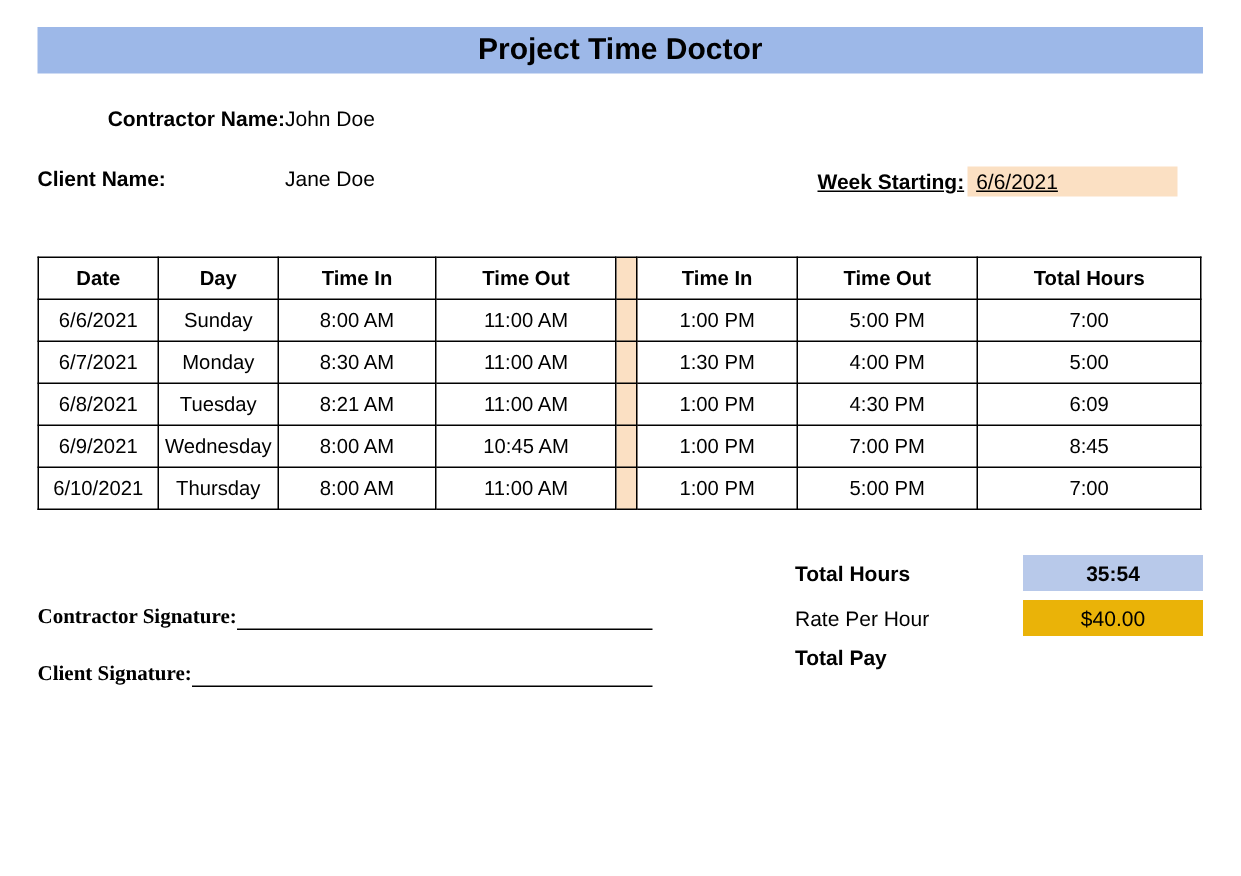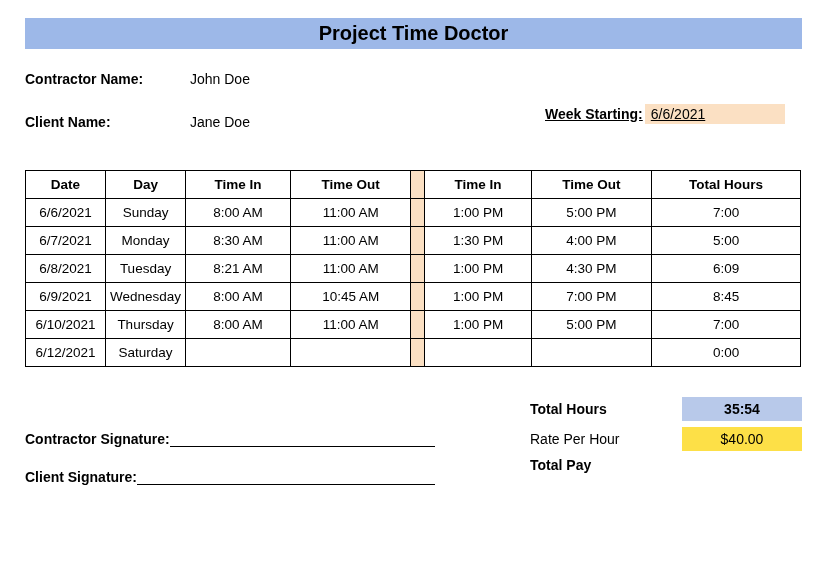--- a/index.html
+++ b/index.html
@@ -17,39 +17,39 @@
       padding: 4px 6px;
       margin-bottom: 22px;
     }
     .title-bar h1 {
       font-size: 20px;
       font-weight: bold;
       color: #000;
     }
     .info-row {
       display: flex;
-      margin-bottom: 10px;
+      margin-bottom: 24px;
       align-items: center;
+      text-align: right;
     }
     .info-row .label {
       font-weight: bold;
       width: 165px;
     }
     .info-row .value {
       flex: 0 0 auto;
     }
     .week-row {
       display: flex;
       margin-top: 4px;
       margin-bottom: 40px;
     }
     .week-row .left {
       display: flex;
       width: 520px;
-      margin-top: 17px;
     }
     .week-row .left .label {
       font-weight: bold;
       width: 165px;
     }
     .week-row .right {
       display: flex;
       align-items: center;
       text-decoration: underline;
     }
@@ -94,20 +94,21 @@
       margin-top: 34px;
       width: 410px;
     }
     .sig-row {
       display: flex;
       align-items: flex-end;
       margin-bottom: 22px;
     }
     .sig-row .label {
       font-weight: bold;
+      font-family: Liberation Serif, serif;
     }
     .sig-row .line {
       border-bottom: 1px solid #000;
       flex: 1;
       margin-left: 0px;
       height: 16px;
     }
     .totals {
       width: 280px;
     }
@@ -122,21 +123,21 @@
       padding-left: 8px;
     }
     .totals .trow .tvalue {
       width: 120px;
       text-align: center;
       padding: 4px 0;
     }
     .totals .trow.bold .tlabel,
     .totals .trow.bold .tvalue { font-weight: bold; }
     .bg-blue { background: #b8c9ea; }
-    .bg-peach { background: #fde047; }
+    .bg-peach { background: #eab308; }
   </style>
 </head>
 <body>
 
 <div class="title-bar">
   <h1>Project Time Doctor</h1>
 </div>
 
 <div class="info-row">
   <span class="label">Contractor Name:</span>
@@ -211,30 +212,20 @@
       <tr>
         <td class="date-cell">6/10/2021</td>
         <td class="day-cell">Thursday</td>
         <td>8:00 AM</td>
         <td>11:00 AM</td>
         <td class="gap-col"></td>
         <td>1:00 PM</td>
         <td>5:00 PM</td>
         <td>7:00</td>
       </tr>
-      <tr>
-        <td class="date-cell">6/12/2021</td>
-        <td class="day-cell">Saturday</td>
-        <td></td>
-        <td></td>
-        <td class="gap-col"></td>
-        <td></td>
-        <td></td>
-        <td>0:00</td>
-      </tr>
     </tbody>
 </table>
 
 <div class="summary">
   <div class="sig-block">
     <div class="sig-row">
       <span class="label">Contractor Signature:</span>
       <span class="line"></span>
     </div>
     <div class="sig-row">

